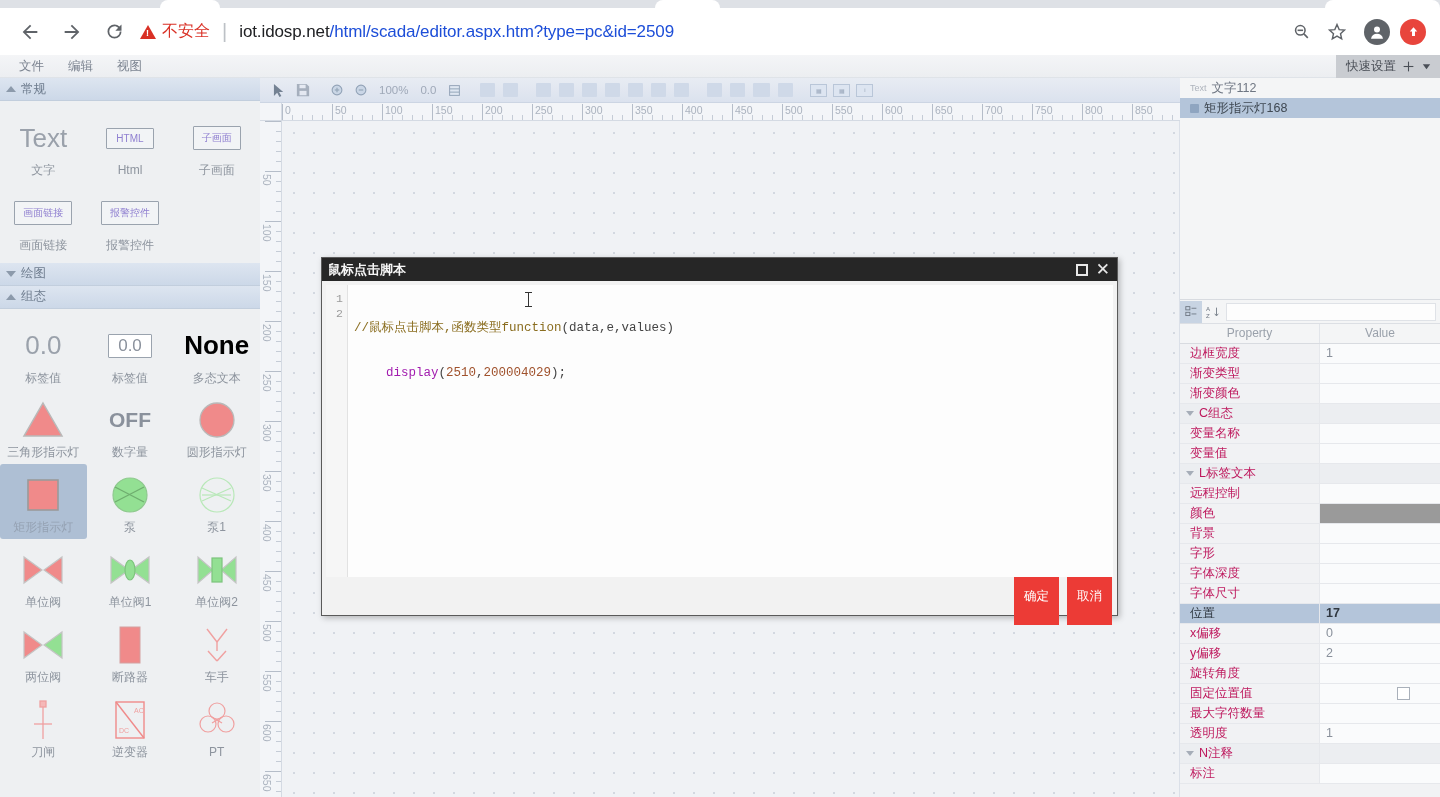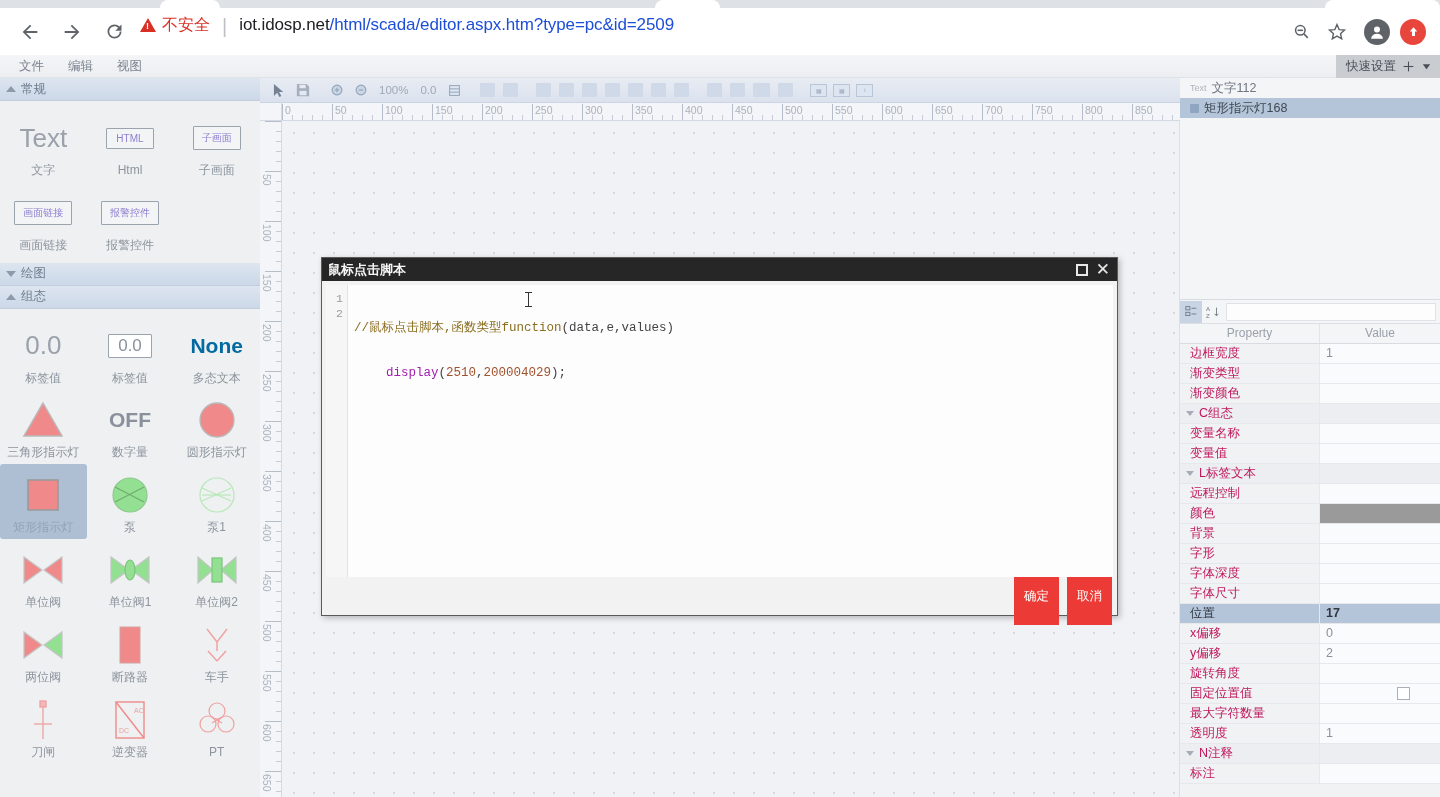--- a/index.html
+++ b/index.html
@@ -31,21 +31,21 @@
   }
   .nav-btn {
     width: 36px; height: 36px; margin-left: 6px;
     display: flex; align-items: center; justify-content: center;
     color: #5f6368; border-radius: 50%;
   }
   .nav-btn svg { display: block; }
   .nav-btn.back { margin-left: 12px; }
   .omnibox {
     flex: 1; height: 34px; margin-left: 8px; margin-right: 4px;
-    display: flex; align-items: flex-start;
+    display: flex; align-items: center;
     font-size: 17px; color: #5f6368;
   }
   .not-secure {
     display: flex; align-items: center; gap: 6px;
     color: #d93025; font-size: 16px; white-space: nowrap;
   }
   .warn-tri {
     width: 0; height: 0;
     border-left: 8px solid transparent;
     border-right: 8px solid transparent;
@@ -134,21 +134,21 @@
   .pal-glyph {
     height: 46px; display: flex; align-items: center; justify-content: center;
   }
   .pal-label {
     font-size: 12px; color: #8d949e; text-align: center;
     line-height: 1.15; margin-top: 3px; max-width: 72px;
   }
   .pal-item.selected .pal-label { color: #95a2b3; }
   .txt-big { font-size: 26px; color: #9aa1ab; font-weight: 400; }
   .txt-off { font-size: 21px; color: #8a919c; font-weight: bold; }
-  .txt-none { font-size: 21px; color: #0369a1; font-weight: bold; }
+  .txt-none { font-size: 26px; color: #000000; font-weight: bold; }
   .box-btn {
     border: 1px solid #9aa3ae; background: #f2f4f6;
     color: #8f7fd0; font-size: 10px; padding: 4px 8px;
     min-width: 48px; text-align: center; border-radius: 1px;
   }
   .box-input {
     border: 1px solid #9aa3ae; background: #fff;
     color: #8a919c; font-size: 17px; padding: 1px 9px;
     border-radius: 1px;
   }

